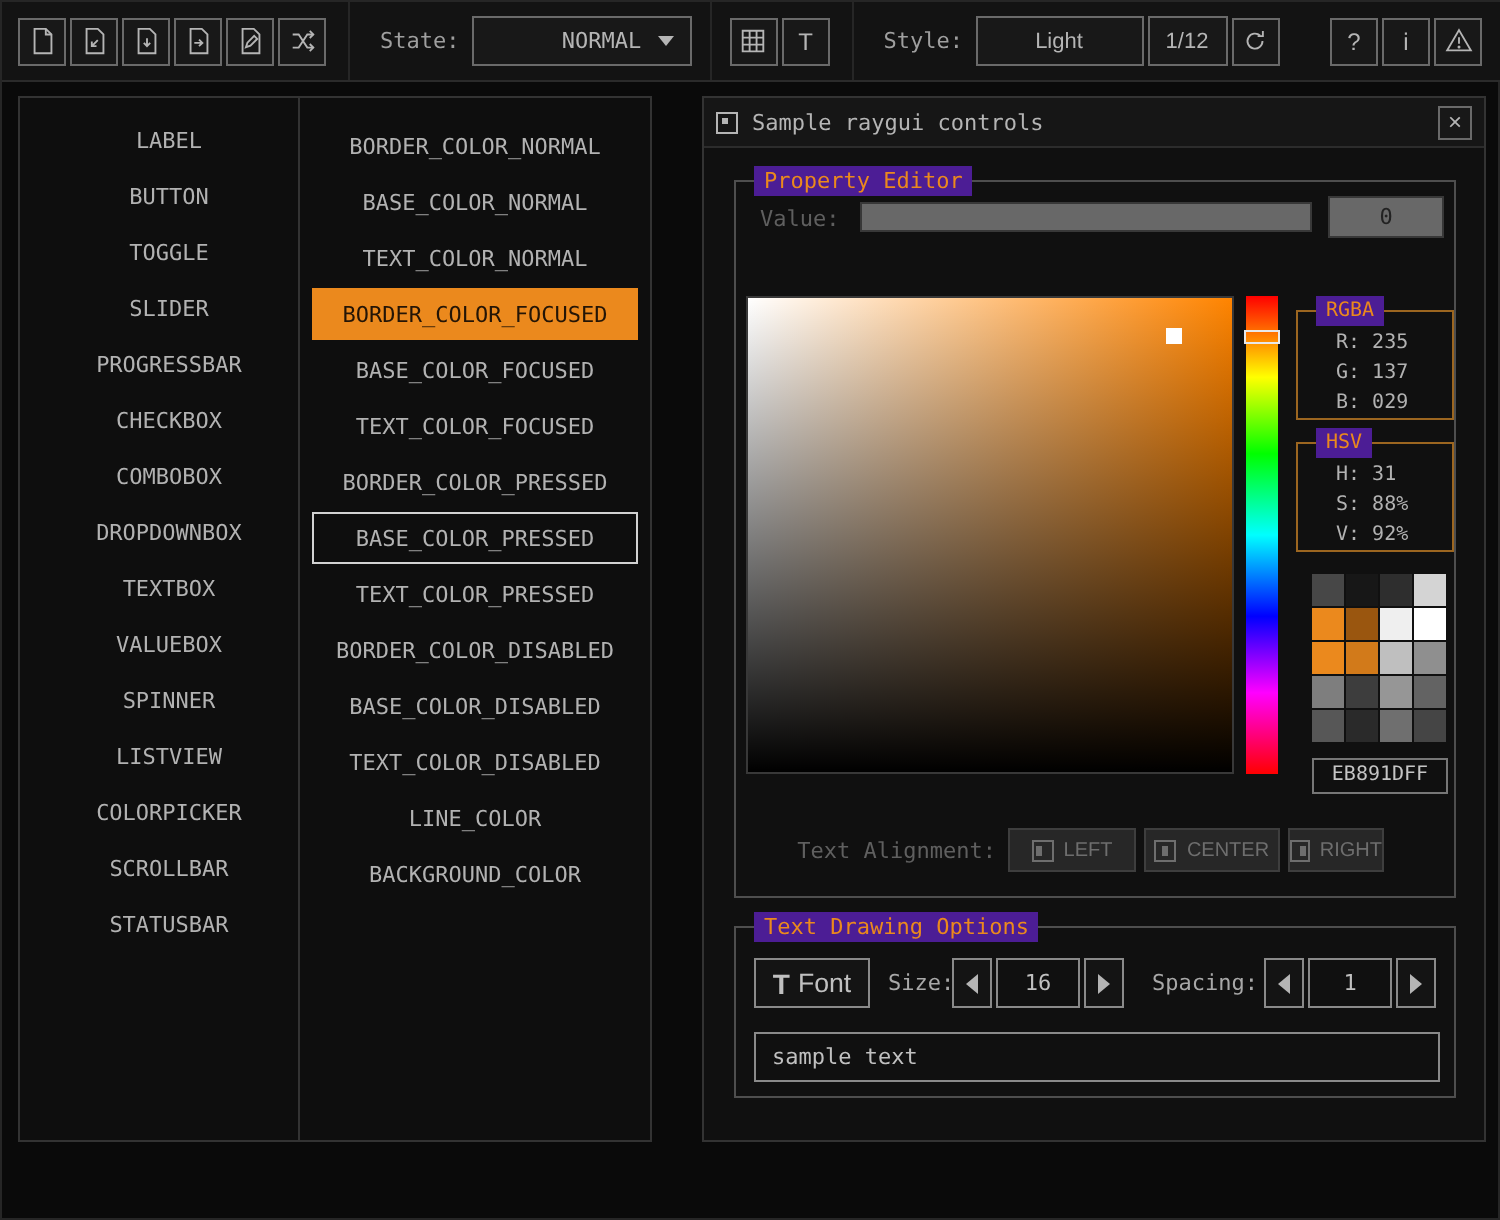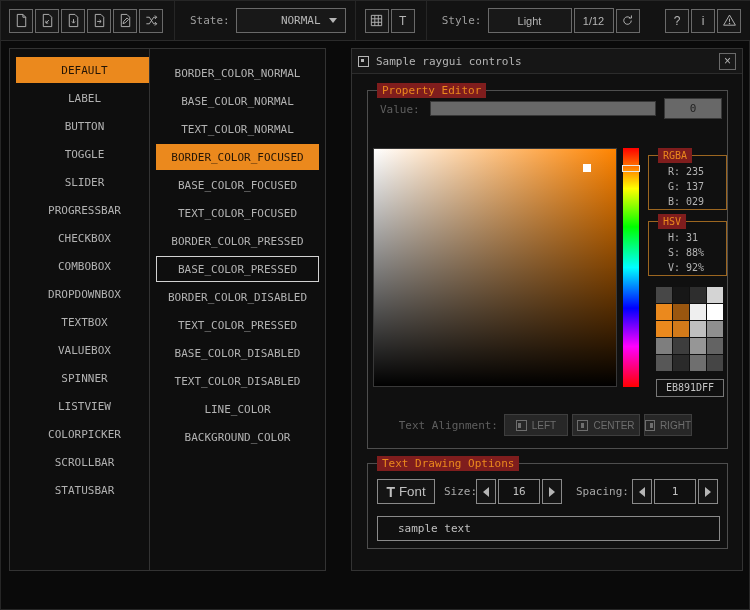--- a/index.html
+++ b/index.html
@@ -43,21 +43,21 @@
   #sample-window{position:absolute;left:350px;top:47px;width:392px;height:523px;background:#101010;
     border:1px solid #333;box-sizing:border-box;}
   .titlebar{height:25px;background:#161616;border-bottom:1px solid #2c2c2c;display:flex;align-items:center;
     padding:0 6px;gap:7px;box-sizing:border-box;}
   .win-ico{width:9px;height:9px;border:1px solid #b5b5b5;position:relative;}
   .win-ico::after{content:"";position:absolute;left:2px;top:2px;width:3px;height:3px;background:#b5b5b5;}
   .close-btn{margin-left:auto;width:17px;height:17px;border:1px solid #6a6a6a;background:#181818;color:#b5b5b5;
     display:flex;align-items:center;justify-content:center;font-size:12px;line-height:1;box-sizing:border-box;padding:0;}
 
   .groupbox{position:absolute;border:1px solid #4e4e4e;box-sizing:border-box;}
-  .groupbox .gtitle{position:absolute;top:-8px;left:9px;background:#7f1d1d;padding:0 5px;color:#eb891d;
+  .groupbox .gtitle{position:absolute;top:-8px;left:9px;background:#4c1d95;padding:0 5px;color:#eb891d;
     font-size:11px;line-height:15px;}
   .groupbox.accent{border-color:#9c6620;padding-left:10px;}
   .groupbox.accent .gtitle{font-size:10px;}
 
   #prop-editor{left:15px;top:41px;width:361px;height:359px;}
   .disabled-label{color:#5f5f5f;}
   #value-label{position:absolute;left:12px;top:12px;}
   #value-slider{position:absolute;left:62px;top:10px;width:226px;height:15px;background:#686868;
     border:1px solid #383838;box-sizing:border-box;}
   #value-box{position:absolute;left:296px;top:7px;width:58px;height:21px;background:#686868;
@@ -94,21 +94,21 @@
   #font-btn .big-t{font-size:14px;font-weight:bold;}
   .opt-label{position:absolute;top:21px;color:#a8a8a8;}
   #size-label{left:76px;} #spacing-label{left:208px;}
   .spin{position:absolute;top:15px;width:20px;height:25px;border:1px solid #8a8a8a;background:#141414;
     display:flex;align-items:center;justify-content:center;box-sizing:border-box;padding:0;}
   #size-dec{left:108px;} #size-inc{left:174px;} #spacing-dec{left:264px;} #spacing-inc{left:330px;}
   .spin-box{position:absolute;top:15px;width:42px;height:25px;border:1px solid #8a8a8a;text-align:center;
     line-height:23px;box-sizing:border-box;color:#c0c0c0;}
   #size-box{left:130px;} #spacing-box{left:286px;}
   #sample-textbox{position:absolute;left:9px;top:52px;width:343px;height:25px;border:1px solid #8a8a8a;
-    line-height:23px;padding-left:20px;box-sizing:border-box;color:#c0c0c0;}
+    line-height:23px;padding-left:8px;box-sizing:border-box;color:#c0c0c0;}
 
   
   .statusbar{position:absolute;left:0;top:578px;width:750px;height:26px;display:flex;}
   .status-cell{border:1px solid #2e2e2e;background:#121212;line-height:24px;padding-left:8px;
     box-sizing:border-box;margin-left:-1px;color:#a8a8a8;white-space:nowrap;overflow:hidden;}
   #st-name{width:57px;margin-left:0;}
   #st-value{width:111px;color:#c0c0c0;}
   #st-changed{width:183px;}
   #st-font{flex:1;}
 
@@ -203,21 +203,20 @@
         <svg width="15" height="15" viewBox="0 0 16 16">
             <path d="M8 2.2L14.3 13H1.7z" fill="none" stroke="#b5b5b5"></path>
             <path d="M8 6v3.4" stroke="#b5b5b5"></path>
             <circle cx="8" cy="11.2" r="0.8" fill="#b5b5b5"></circle>
           </svg>
       </button>
     </div>
   </div>
 
   <div class="panel" id="controls-panel">
-    <div class="list-item selected">DEFAULT</div>
     <div class="list-item">LABEL</div>
     <div class="list-item">BUTTON</div>
     <div class="list-item">TOGGLE</div>
     <div class="list-item">SLIDER</div>
     <div class="list-item">PROGRESSBAR</div>
     <div class="list-item">CHECKBOX</div>
     <div class="list-item">COMBOBOX</div>
     <div class="list-item">DROPDOWNBOX</div>
     <div class="list-item">TEXTBOX</div>
     <div class="list-item">VALUEBOX</div>
@@ -230,22 +229,22 @@
 
   <div class="panel" id="properties-panel">
     <div class="list-item">BORDER_COLOR_NORMAL</div>
     <div class="list-item">BASE_COLOR_NORMAL</div>
     <div class="list-item">TEXT_COLOR_NORMAL</div>
     <div class="list-item selected">BORDER_COLOR_FOCUSED</div>
     <div class="list-item">BASE_COLOR_FOCUSED</div>
     <div class="list-item">TEXT_COLOR_FOCUSED</div>
     <div class="list-item">BORDER_COLOR_PRESSED</div>
     <div class="list-item focused">BASE_COLOR_PRESSED</div>
+    <div class="list-item">TEXT_COLOR_PRESSED</div>
     <div class="list-item">BORDER_COLOR_DISABLED</div>
-    <div class="list-item">TEXT_COLOR_PRESSED</div>
     <div class="list-item">BASE_COLOR_DISABLED</div>
     <div class="list-item">TEXT_COLOR_DISABLED</div>
     <div class="list-item">LINE_COLOR</div>
     <div class="list-item">BACKGROUND_COLOR</div>
   </div>
 
   <div id="sample-window">
     <div class="titlebar">
       <span class="win-ico"></span>
       <span>Sample raygui controls</span>

